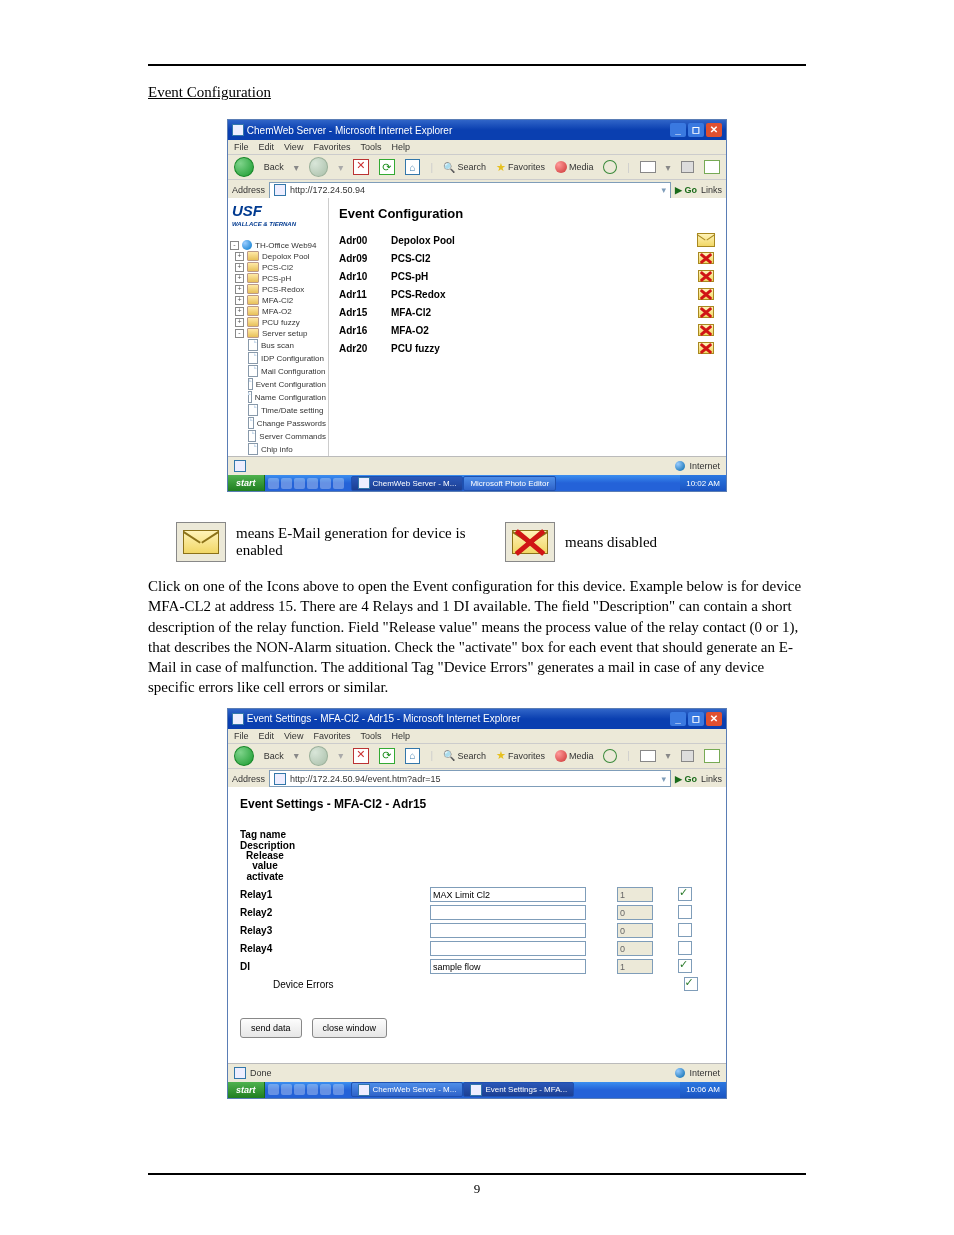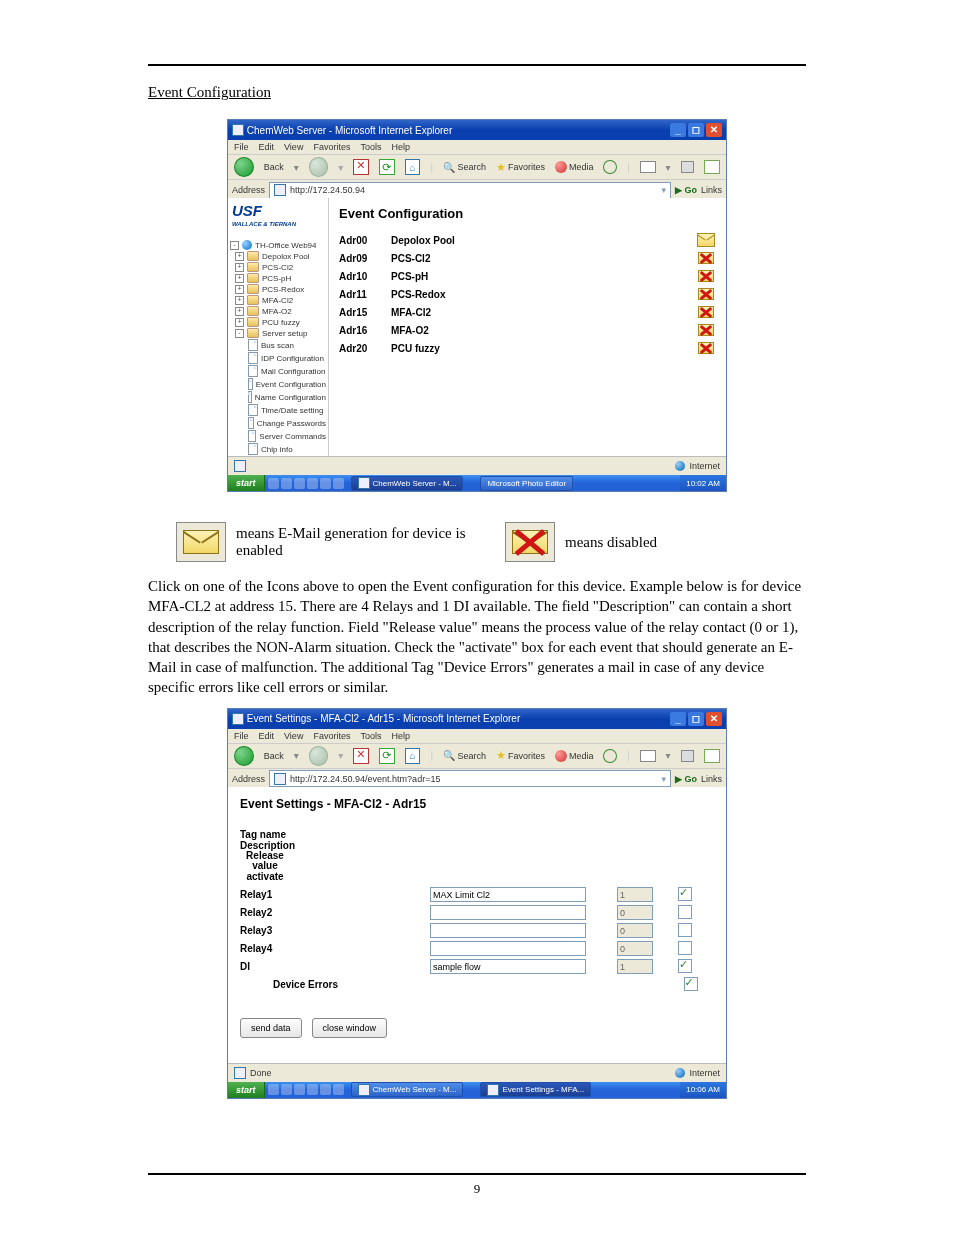--- a/index.html
+++ b/index.html
@@ -47,21 +47,21 @@
   .env::before { left:-1px; transform-origin:left center; transform: rotate(34deg); top:0; width:10px; }
   .env::after { right:-1px; transform-origin:right center; transform: rotate(-34deg); top:0; width:10px; }
   .cross { position: relative; width:16px; height:14px; display:inline-block; }
   .cross .e { position:absolute; inset:1px 0 1px 0; border:1px solid #a88820; background: linear-gradient(180deg,#fff3b8,#f1d766); }
   .cross .x1, .cross .x2 { position:absolute; left:1px; right:1px; top:6px; height:3px; background:#d01515; border-radius:1px; }
   .cross .x1 { transform: rotate(40deg); }
   .cross .x2 { transform: rotate(-40deg); }
   .statusbar { position:absolute; bottom:16px; left:0; right:0; height:18px; background:#ece9d8; border-top:1px solid #bbb; display:flex; align-items:center; justify-content:space-between; padding:0 6px; font-size:9px; color:#333; }
   .taskbar { position:absolute; bottom:0; left:0; right:0; height:16px; background: linear-gradient(180deg,#3b8ff0 0,#2462d8 50%,#2462d8 100%); display:flex; align-items:center; font-size:9px; color:#fff; }
   .start { height:16px; padding:0 8px; background: linear-gradient(180deg,#4fb24f,#1f7e1f); font-weight:bold; font-style:italic; display:flex; align-items:center; border-right:1px solid #1a6a1a; }
-  .tasks { display:flex; gap:17px; padding:0 4px; flex:1; }
+  .tasks { display:flex; gap:0; padding:0 4px; flex:1; }
   .task { height:13px; padding:0 6px; background: linear-gradient(180deg,#4e8ee8,#2f63c9); border:1px solid #1e50b0; border-radius:2px; display:flex; align-items:center; white-space:nowrap; font-size:8px; overflow:hidden; }
   .task.active { background: linear-gradient(180deg,#2a57b8,#1c3f93); }
   .tray { background: linear-gradient(180deg,#2b77e0,#1a54c2); height:16px; padding:0 6px; display:flex; align-items:center; gap:4px; font-size:8px; }
   .ql { display:flex; gap:2px; padding:0 3px; }
   .qli { width:11px; height:11px; border-radius:2px; background:rgba(255,255,255,.3); }
 
   .icon-row { display:flex; align-items:center; margin: 6px 0 14px 0; font-size: 15px; }
   .big-env { width:48px; height:38px; border:1px solid #888; background:#ece9d8; display:flex; align-items:center; justify-content:center; margin: 0 10px 0 28px; flex-shrink:0; position:relative; }
   .big-env .inner { width:34px; height:22px; border:1px solid #8b7118; background:linear-gradient(180deg,#fff3b8,#f1d766); position:relative; }
   .big-env .inner::before, .big-env .inner::after { content:""; position:absolute; background:#8b7118; height:1.5px; top:0; }
@@ -478,21 +478,21 @@
               <div class="scol3"><input class="s-num" value="0" style=""></div>
               <div class="scol4"><span class="s-chk"></span></div>
             </div>
             <div class="srow">
               <div class="scol1" style="font-weight: bold;">DI</div>
               <div class="scol2"><input class="s-in" value="sample flow" style=""></div>
               <div class="scol3"><input class="s-num" value="1" style=""></div>
               <div class="scol4"><span class="s-chk on"></span></div>
             </div>
             <div class="srow">
-              <div class="scol1" style="font-weight: bold; padding-left: 33px;">Device Errors</div>
+              <div class="scol1" style="font-weight: normal; padding-left: 33px;">Device Errors</div>
               <div class="scol2"></div>
               <div class="scol3"></div>
               <div class="scol4"><span class="s-chk on"></span></div>
             </div>
           </div>
       </div>
       <div class="btns">
         <div class="wbtn">send data</div>
         <div class="wbtn">close window</div>
       </div>

